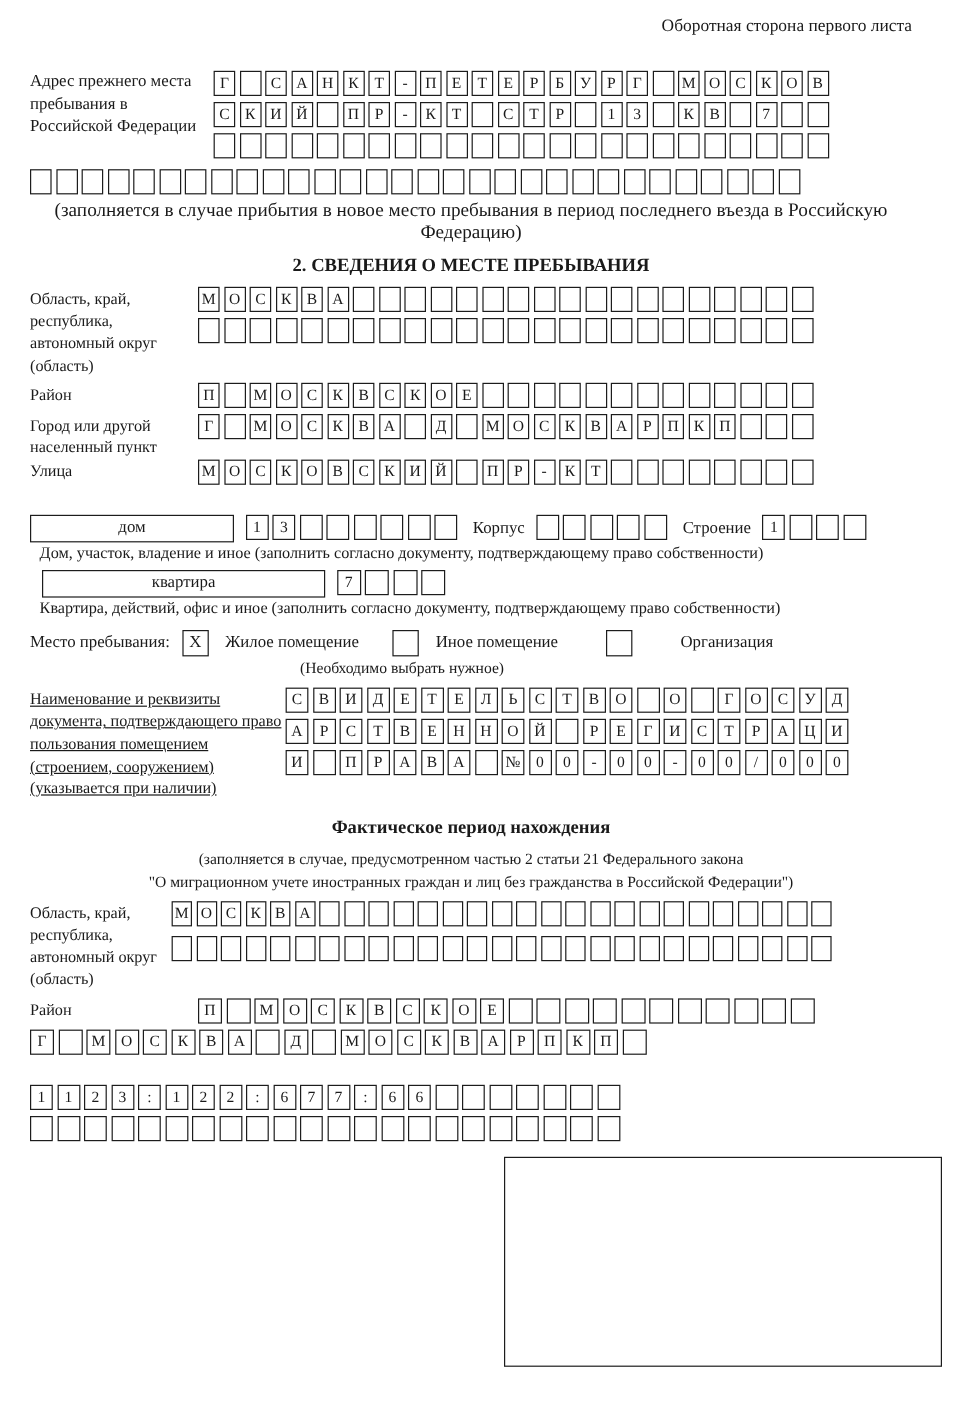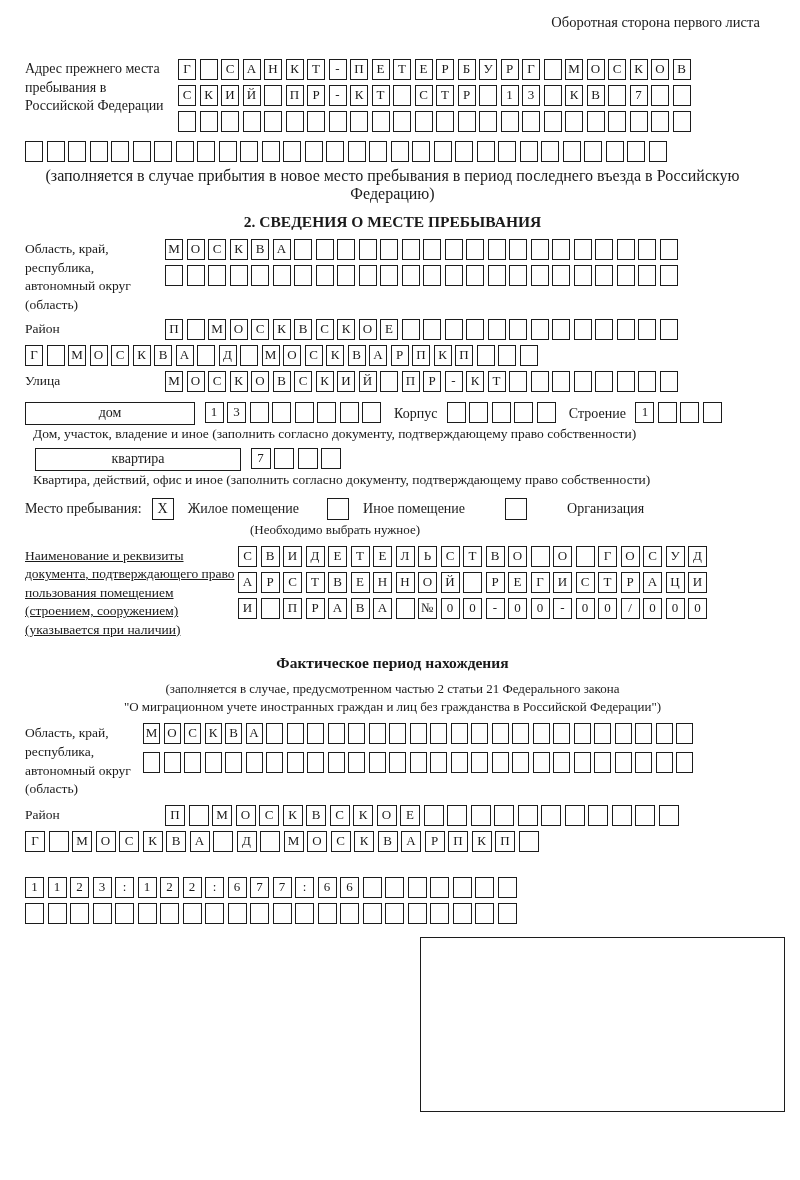--- a/index.html
+++ b/index.html
@@ -91,40 +91,41 @@
     <div class="cellrow"><span class="cell"></span><span class="cell"></span><span class="cell"></span><span class="cell"></span><span class="cell"></span><span class="cell"></span><span class="cell"></span><span class="cell"></span><span class="cell"></span><span class="cell"></span><span class="cell"></span><span class="cell"></span><span class="cell"></span><span class="cell"></span><span class="cell"></span><span class="cell"></span><span class="cell"></span><span class="cell"></span><span class="cell"></span><span class="cell"></span><span class="cell"></span><span class="cell"></span><span class="cell"></span><span class="cell"></span></div>
   </div>
 </div>
 
 <div class="frow" style="margin-top:4px;">
   <div class="lblcol-sm">Район</div>
   <div class="cellrow"><span class="cell">П</span><span class="cell"></span><span class="cell">М</span><span class="cell">О</span><span class="cell">С</span><span class="cell">К</span><span class="cell">В</span><span class="cell">С</span><span class="cell">К</span><span class="cell">О</span><span class="cell">Е</span><span class="cell"></span><span class="cell"></span><span class="cell"></span><span class="cell"></span><span class="cell"></span><span class="cell"></span><span class="cell"></span><span class="cell"></span><span class="cell"></span><span class="cell"></span><span class="cell"></span><span class="cell"></span><span class="cell"></span></div>
 </div>
 
 <div class="frow">
+  <div class="lblcol-sm">Город или другой населенный пункт</div>
   <div class="cellrow"><span class="cell">Г</span><span class="cell"></span><span class="cell">М</span><span class="cell">О</span><span class="cell">С</span><span class="cell">К</span><span class="cell">В</span><span class="cell">А</span><span class="cell"></span><span class="cell">Д</span><span class="cell"></span><span class="cell">М</span><span class="cell">О</span><span class="cell">С</span><span class="cell">К</span><span class="cell">В</span><span class="cell">А</span><span class="cell">Р</span><span class="cell">П</span><span class="cell">К</span><span class="cell">П</span><span class="cell"></span><span class="cell"></span><span class="cell"></span></div>
 </div>
 
 <div class="frow">
   <div class="lblcol-sm">Улица</div>
   <div class="cellrow"><span class="cell">М</span><span class="cell">О</span><span class="cell">С</span><span class="cell">К</span><span class="cell">О</span><span class="cell">В</span><span class="cell">С</span><span class="cell">К</span><span class="cell">И</span><span class="cell">Й</span><span class="cell"></span><span class="cell">П</span><span class="cell">Р</span><span class="cell">-</span><span class="cell">К</span><span class="cell">Т</span><span class="cell"></span><span class="cell"></span><span class="cell"></span><span class="cell"></span><span class="cell"></span><span class="cell"></span><span class="cell"></span><span class="cell"></span></div>
 </div>
 
-<div style="margin-top:5px; white-space:nowrap;">
+<div style="margin-top:20px; white-space:nowrap;">
   <span class="widebox" style="width:170px;">дом</span>
   <span class="cellrow cw19" style="display:inline-block; margin-bottom:0;"><span class="cell">1</span><span class="cell">3</span><span class="cell"></span><span class="cell"></span><span class="cell"></span><span class="cell"></span><span class="cell"></span><span class="cell"></span></span>
   <span class="inline-label">Корпус</span>
   <span class="cellrow cw19" style="display:inline-block; margin-bottom:0;"><span class="cell"></span><span class="cell"></span><span class="cell"></span><span class="cell"></span><span class="cell"></span></span>
   <span class="inline-label">Строение</span>
   <span class="cellrow cw19" style="display:inline-block; margin-bottom:0;"><span class="cell">1</span><span class="cell"></span><span class="cell"></span><span class="cell"></span></span>
 </div>
 <div class="note-left">Дом, участок, владение и иное (заполнить согласно документу, подтверждающему право собственности)</div>
 
 <div style="margin-top:4px; white-space:nowrap;">
-  <span class="widebox" style="width:206px; margin-left:10px;">квартира</span>
+  <span class="widebox" style="width:236px; margin-left:10px;">квартира</span>
   <span class="cellrow cw20" style="display:inline-block; margin-bottom:0;"><span class="cell">7</span><span class="cell"></span><span class="cell"></span><span class="cell"></span></span>
 </div>
 <div class="note-left">Квартира, действий, офис и иное (заполнить согласно документу, подтверждающему право собственности)</div>
 
 <div class="stay-row">
   <span>Место пребывания:</span>
   <span class="checkbox">X</span>
   <span>Жилое помещение</span>
   <span class="checkbox" style="margin-left:28px;"></span>
   <span>Иное помещение</span>

